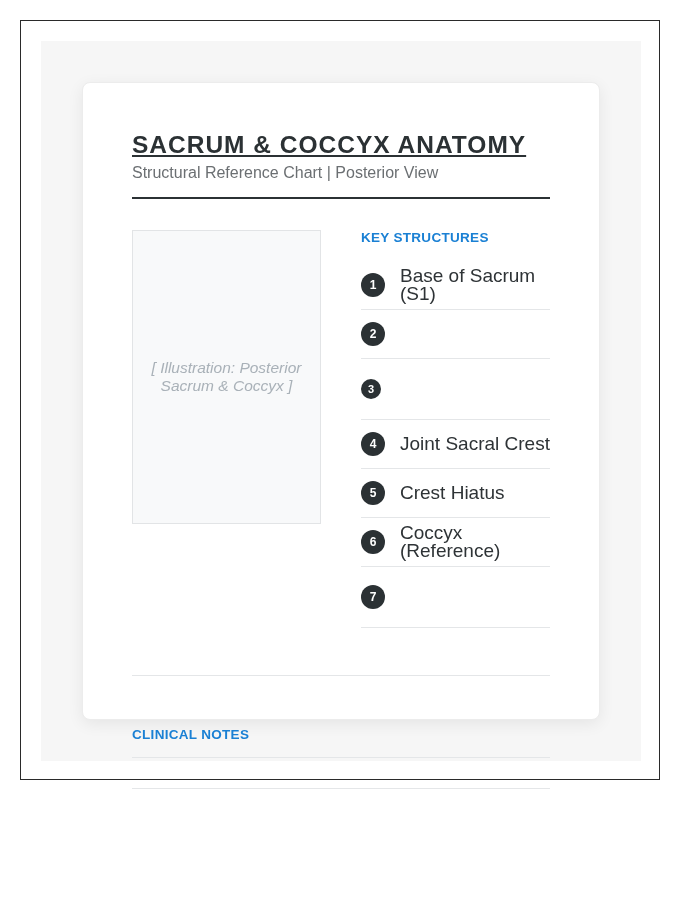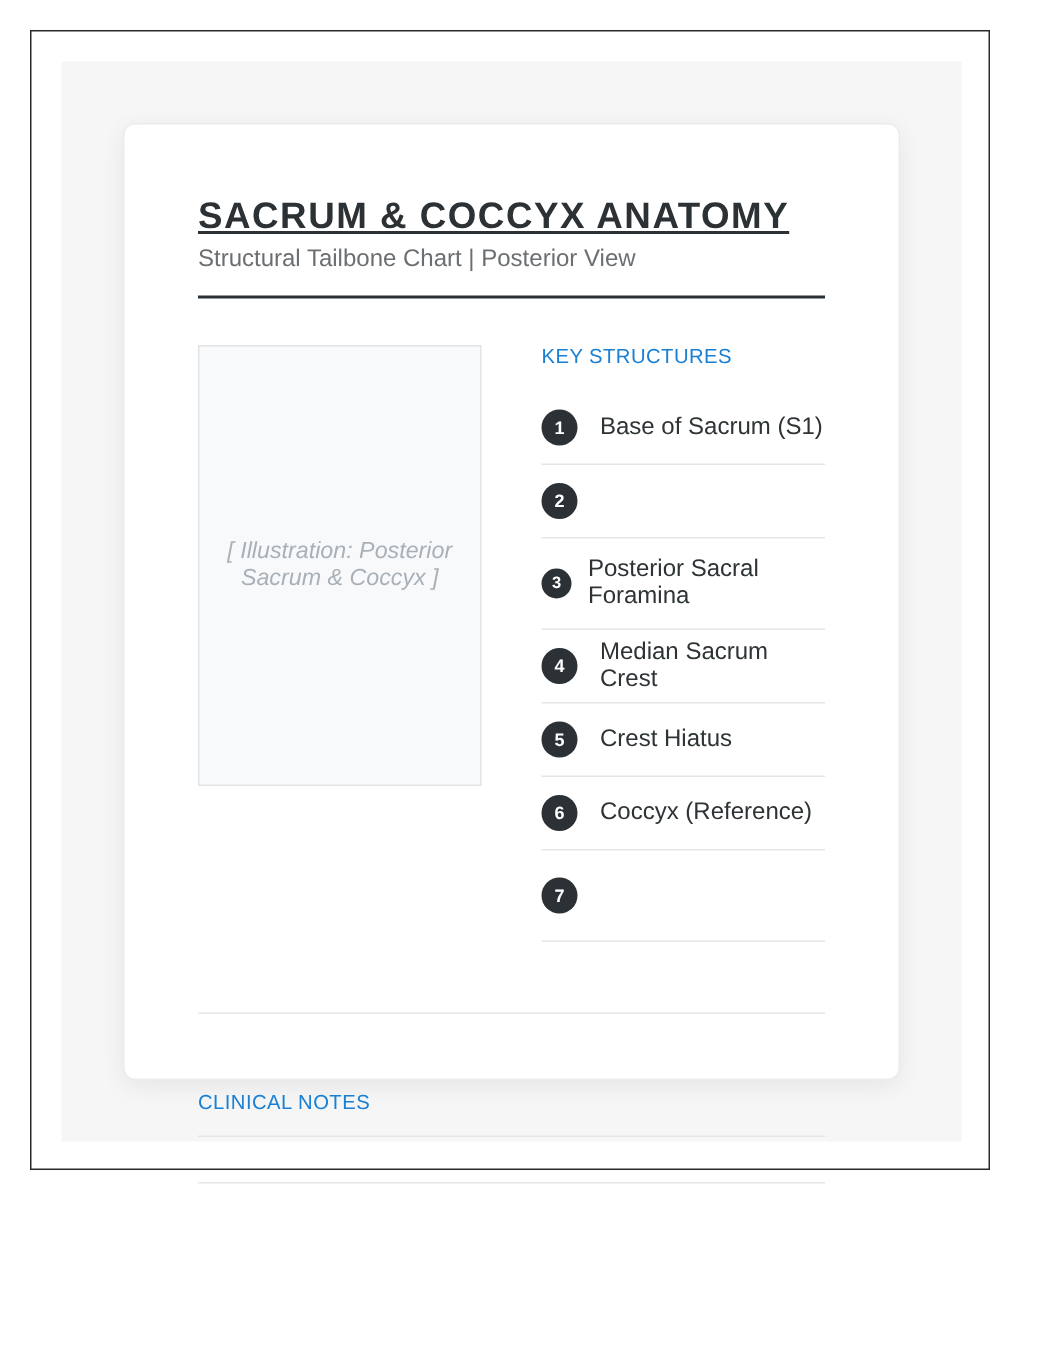--- a/index.html
+++ b/index.html
@@ -86,21 +86,21 @@
     .illustration-text {
       font-style: italic;
       font-size: 15.5px;
       color: #a9b1b8;
       line-height: 18px;
       padding: 0 10px;
     }
     .section-heading {
       position: absolute;
       font-size: 13.5px;
-      font-weight: normal;
+      font-weight: bold;
       color: #1a80d4;
       letter-spacing: 0.3px;
       white-space: nowrap;
     }
     .structures {
       position: absolute;
       left: 361px;
       top: 261px;
       width: 189px;
       list-style: none;
@@ -120,21 +120,21 @@
       border-radius: 50%;
       background: #2b3134;
       color: #ffffff;
       font-size: 12px;
       font-weight: bold;
       display: flex;
       align-items: center;
       justify-content: center;
     }
     .structure-label {
-      font-size: 16px;
+      font-size: 19px;
       color: #2e3336;
       line-height: 18px;
       margin-left: 15px;
     }
     .structure-item.two-line .structure-label {
       margin-left: 11px;
     }
     .divider {
       position: absolute;
       left: 132px;
@@ -144,44 +144,43 @@
     }
   </style>
 </head>
 <body>
 
 <div class="frame"></div>
 <div class="panel"></div>
 <div class="card"></div>
 
 <h1 class="title">SACRUM &amp; COCCYX ANATOMY</h1>
-<div class="subtitle">Structural Tailbone Chart | Posterior View</div>
+<div class="subtitle">Structural Reference Chart | Posterior View</div>
 <div class="title-rule"></div>
 
 <div class="illustration">
   <span class="illustration-text">[ Illustration: Posterior Sacrum &amp; Coccyx ]</span>
 </div>
 
 <div class="section-heading" style="left:361px; top:230px;">KEY STRUCTURES</div>
 
 <ul class="structures">
   <li class="structure-item" style="height:49px;">
     <span class="num-badge">1</span>
     <span class="structure-label">Base of Sacrum (S1)</span>
   </li>
   <li class="structure-item" style="height:49px;">
     <span class="num-badge">2</span>
   </li>
   <li class="structure-item two-line" style="height:61px;">
     <span class="num-badge" style="flex-basis:20px;width:20px;height:20px;font-size:11px;">3</span>
-    <span class="structure-label" style="max-width:130px;">Posterior Sacral Foramina</span>
   </li>
   <li class="structure-item" style="height:49px;">
     <span class="num-badge">4</span>
-    <span class="structure-label">Median Sacrum Crest</span>
+    <span class="structure-label">Joint Sacral Crest</span>
   </li>
   <li class="structure-item" style="height:49px;">
     <span class="num-badge">5</span>
     <span class="structure-label">Crest Hiatus</span>
   </li>
   <li class="structure-item" style="height:49px;">
     <span class="num-badge">6</span>
     <span class="structure-label">Coccyx (Reference)</span>
   </li>
   <li class="structure-item" style="height:61px;">

